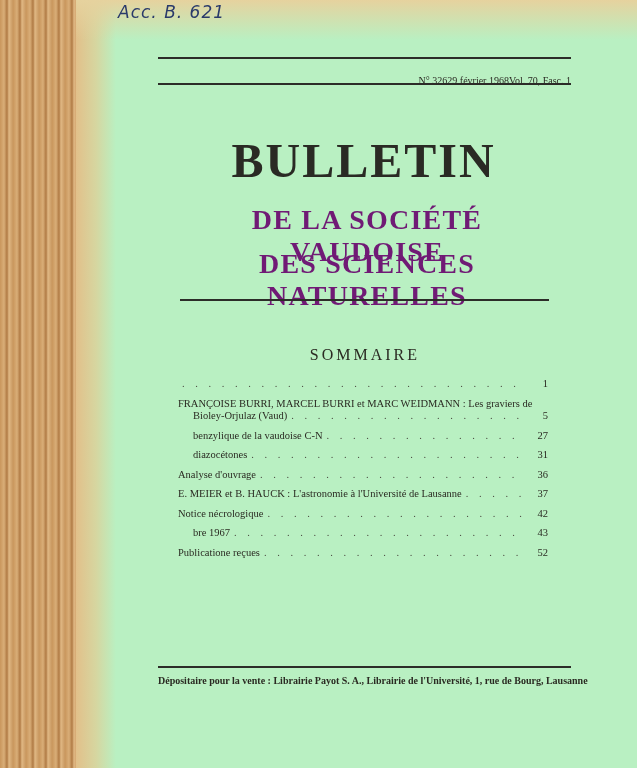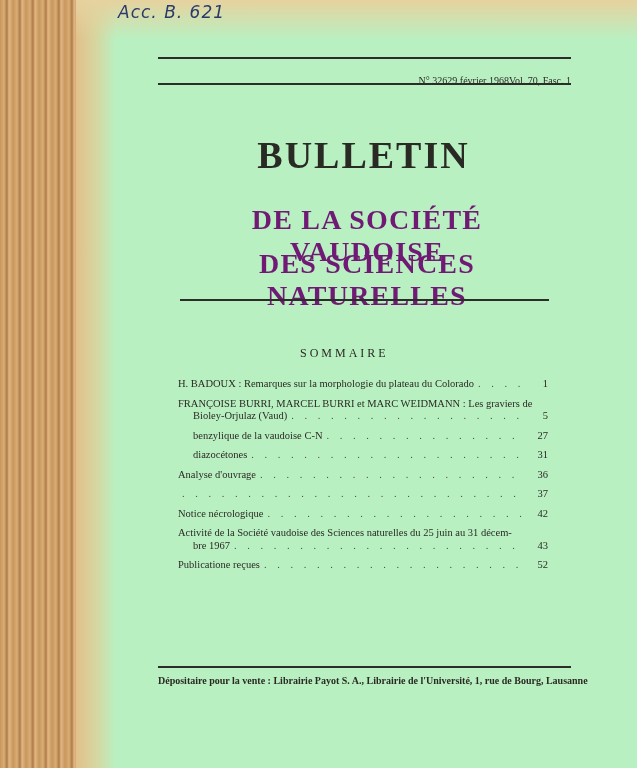--- a/index.html
+++ b/index.html
@@ -31,29 +31,29 @@
     font-size: 17px; color: #2a3a6a; letter-spacing: 1px;
   }
   .rule { position: absolute; height: 2px; background: #2c2c28; }
   .issue-line {
     position: absolute; left: 158px; top: 62px; width: 413px; height: 18px;
     font-size: 10px; display: flex; justify-content: flex-end; align-items: center; margin-top: 9px;
   }
   .title {
     position: absolute; left: 0; width: 637px; top: 133px; text-align: center;
     padding-left: 90px; box-sizing: border-box;
-    font-size: 38px; font-weight: bold; letter-spacing: 2px; color: #2a2a24;
+    font-size: 48px; font-weight: bold; letter-spacing: 2px; color: #2a2a24;
   }
   .subtitle {
     position: absolute; left: 182px; width: 370px; text-align: center;
     font-size: 28px; font-weight: bold; letter-spacing: 1.2px; color: #701a75;
   }
   .sommaire {
-    position: absolute; left: 300px; width: 120px; top: 346px; text-align: left;
-    font-size: 12px; letter-spacing: 3px;
+    position: absolute; left: 300px; width: 120px; top: 346px; text-align: right;
+    font-size: 16px; letter-spacing: 3px;
   }
   .toc { position: absolute; left: 178px; width: 370px; top: 378px; font-size: 10.5px; line-height: 12.5px; }
   .toc-entry { position: relative; margin-bottom: 7px; }
   .toc-line { display: flex; align-items: flex-end; }
   .toc-line .txt { white-space: nowrap; }
   .toc-line .dots {
     flex: 1; overflow: hidden; white-space: nowrap; margin: 0 4px;
     letter-spacing: 4px; color: #4a4a40;
   }
   .toc-line .pg { width: 22px; text-align: right; }
@@ -84,21 +84,20 @@
   <div class="title">BULLETIN</div>
   <div class="subtitle" style="top:204px;">DE LA SOCIÉTÉ VAUDOISE</div>
   <div class="subtitle" style="top:248px;text-align:center;">DES SCIENCES NATURELLES</div>
   <div class="rule" style="left:180px;top:299px;width:369px;"></div>
 
   <div class="sommaire">SOMMAIRE</div>
 
   <div class="toc">
     <div class="toc-entry">
       <div class="toc-line">
-          <span class="txt">H. BADOUX : Remarques sur la morphologie du plateau du Colorado</span>
           <span class="dots">. . . . . . . . . . . . . . . . . . . . . . . . . . . . . . . . . . . . . . . . . . . .</span>
           <span class="pg">1</span>
         </div>
     </div>
     <div class="toc-entry">
       <div class="toc-line">
           <span class="txt">FRANÇOISE BURRI, MARCEL BURRI et MARC WEIDMANN : Les graviers de</span>
         </div>
       <div class="toc-line indent">
           <span class="txt">Bioley-Orjulaz (Vaud)</span>
@@ -122,35 +121,33 @@
     </div>
     <div class="toc-entry">
       <div class="toc-line">
           <span class="txt">Analyse d'ouvrage</span>
           <span class="dots">. . . . . . . . . . . . . . . . . . . . . . . . . . . . . . . . . . . . . . . . . . . .</span>
           <span class="pg">36</span>
         </div>
     </div>
     <div class="toc-entry">
       <div class="toc-line">
+          <span class="txt">E. MEIER et B. HAUCK : L'astronomie à l'Université de Lausanne</span>
           <span class="dots">. . . . . . . . . . . . . . . . . . . . . . . . . . . . . . . . . . . . . . . . . . . .</span>
           <span class="pg">37</span>
         </div>
     </div>
     <div class="toc-entry">
       <div class="toc-line">
           <span class="txt">Notice nécrologique</span>
           <span class="dots">. . . . . . . . . . . . . . . . . . . . . . . . . . . . . . . . . . . . . . . . . . . .</span>
           <span class="pg">42</span>
         </div>
     </div>
     <div class="toc-entry">
-      <div class="toc-line">
-          <span class="txt">Activité de la Société vaudoise des Sciences naturelles du 25 juin au 31 décem-</span>
-        </div>
       <div class="toc-line indent">
           <span class="txt">bre 1967</span>
           <span class="dots">. . . . . . . . . . . . . . . . . . . . . . . . . . . . . . . . . . . . . . . . . . . .</span>
           <span class="pg">43</span>
         </div>
     </div>
     <div class="toc-entry">
       <div class="toc-line">
           <span class="txt">Publicatione reçues</span>
           <span class="dots">. . . . . . . . . . . . . . . . . . . . . . . . . . . . . . . . . . . . . . . . . . . .</span>

